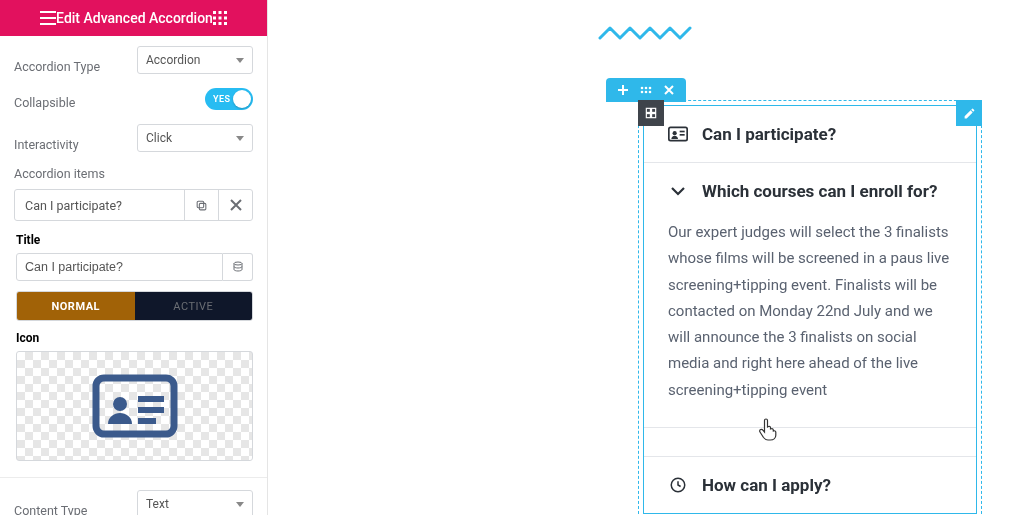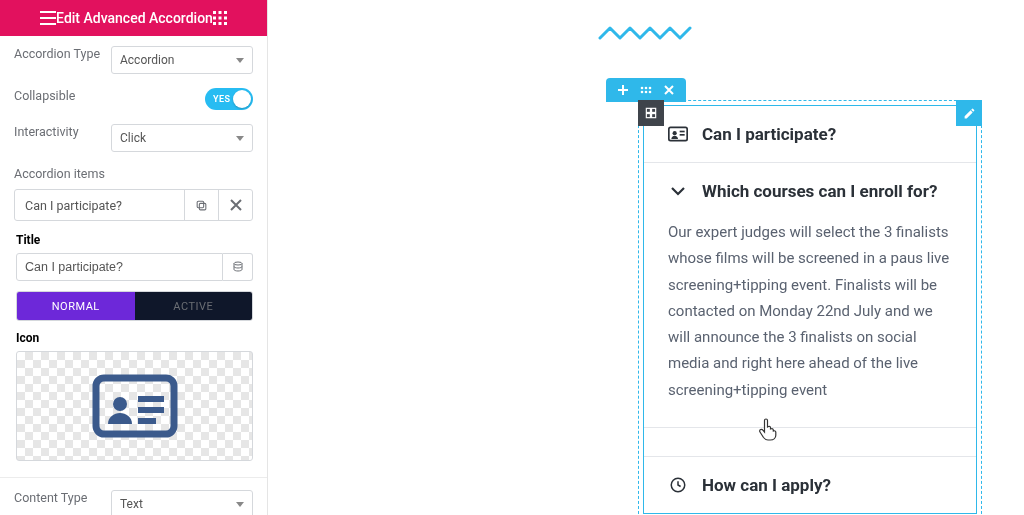--- a/index.html
+++ b/index.html
@@ -35,30 +35,30 @@
     font-weight: 500;
   }
   .hamburger svg, .grid-icon svg { display:block; }
   .sidebar-body {
     flex: 1;
     overflow-y: auto;
     padding: 10px 14px 0 14px;
   }
   .field-row {
     display: flex;
-    align-items: flex-start;
+    align-items: flex-end;
     justify-content: space-between;
     margin-bottom: 14px;
   }
   .field-label {
     color: #6b6e74;
     font-size: 12.5px;
   }
   .select {
-    width: 142px;
+    width: 116px;
     height: 28px;
     border: 1px solid #d5d8dc;
     border-radius: 3px;
     background: #fff;
     display: flex;
     align-items: center;
     justify-content: space-between;
     padding: 0 8px;
     font-size: 12px;
     color: #555;
@@ -105,21 +105,21 @@
   }
   .input-with-icon .iconbtn {
     width:30px; border:1px solid #d5d8dc; border-left:none; border-radius:0 3px 3px 0;
     display:flex; align-items:center; justify-content:center; cursor:pointer; color:#6b6e74;
   }
   .tab-pair { display:flex; margin-bottom:10px; border:1px solid #d5d8dc; border-radius:3px; overflow:hidden;}
   .tab-pair .tab {
     flex:1; height:28px; display:flex; align-items:center; justify-content:center;
     font-size:11px; letter-spacing:.5px; cursor:pointer; background:#0f172a; color:#6b6e74;
   }
-  .tab-pair .tab.active { background:#6d28d9; color:#fff; font-weight:400;}
+  .tab-pair .tab.active { background:#a16207; color:#fff; font-weight:700;}
   .icon-preview {
     height:110px; border:1px solid #d5d8dc; border-radius:3px;
     background-image:
       linear-gradient(45deg,#e6e6e6 25%,transparent 25%),
       linear-gradient(-45deg,#e6e6e6 25%,transparent 25%),
       linear-gradient(45deg,transparent 75%,#e6e6e6 75%),
       linear-gradient(-45deg,transparent 75%,#e6e6e6 75%);
     background-size:16px 16px;
     background-position:0 0,0 8px,8px -8px,-8px 0;
     display:flex; align-items:center; justify-content:center; margin-bottom:16px;

